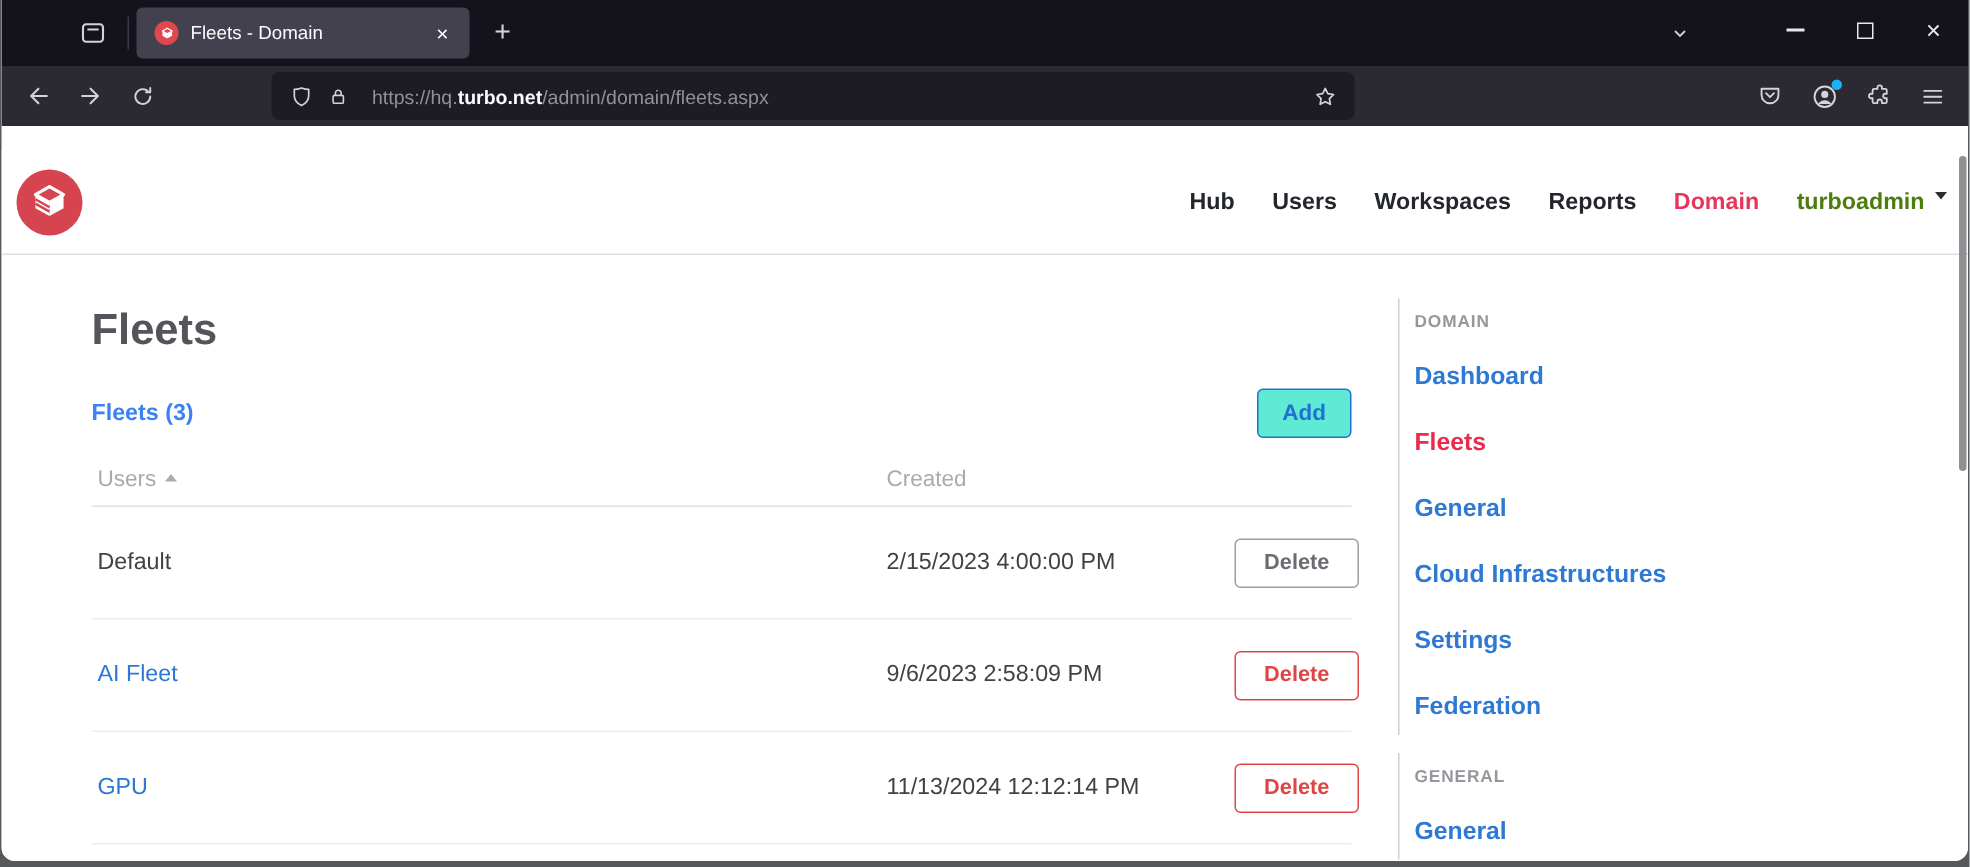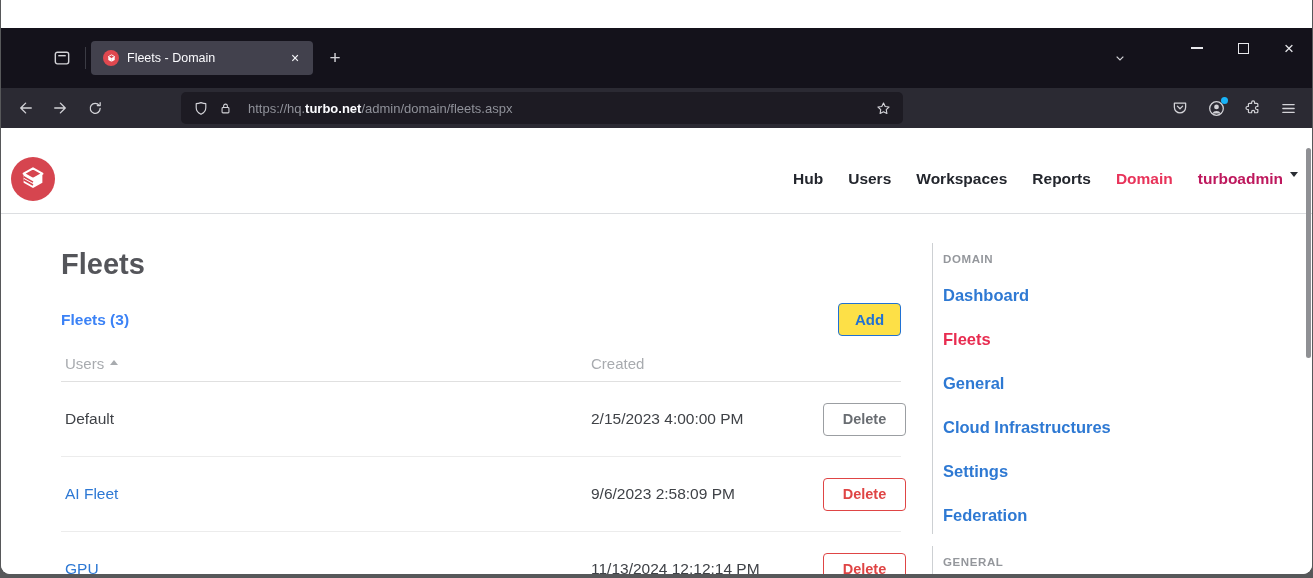--- a/index.html
+++ b/index.html
@@ -2,21 +2,21 @@
 <html><head>
 <meta charset="utf-8">
 <style>
   * { margin:0; padding:0; box-sizing:border-box; }
   html,body { width:1313px; height:578px; overflow:hidden; }
   body { background:#57585a; font-family:"Liberation Sans", sans-serif; position:relative; }
   .window { position:absolute; left:1px; right:1px; top:0; bottom:4px;
             border-radius:0 0 9px 9px; overflow:hidden; display:flex; flex-direction:column; background:#fff; }
 
   
-  .titlebar { height:60px; background:#14121b; display:flex; align-items:center; flex:none;margin-top:28px; }
+  .titlebar { height:44px; background:#14121b; display:flex; align-items:center; flex:none; }
   .chrome-btn { display:flex; align-items:center; justify-content:center; color:#d3d3d8; cursor:pointer; }
   .fxview-btn { width:36px; height:32px; margin-left:43px; border-radius:4px; }
   .tb-sep { width:1px; height:22px; background:#3b3b44; margin:0 5px 0 5px; }
   .tab { width:222px; height:34px; background:#42414d; border-radius:4px; display:flex; align-items:center;
          padding:0 8px 0 12px; color:#fbfbfe; }
   .tab-favicon { width:16px; height:16px; border-radius:50%; background:#e0484f; flex:none;
                  display:flex; align-items:center; justify-content:center; }
   .tab-title { font-size:12.5px; margin-left:8px; flex:1; white-space:nowrap; overflow:hidden; }
   .tab-close { width:20px; height:20px; border-radius:3px; font-size:14px; color:#fbfbfe;
                display:flex; align-items:center; justify-content:center; }
@@ -41,30 +41,30 @@
   .tool-icon-btn { width:36px; height:32px; border-radius:4px; position:relative; }
   .acct-badge { position:absolute; top:5px; right:6px; width:7px; height:7px; border-radius:50%; background:#18b3f8; }
 
   
   .page { flex:1; background:#fff; position:relative; overflow:hidden; display:flex; flex-direction:column;margin-top:16px; }
   .site-header { height:70px; flex:none; border-bottom:1px solid #dcdee1; display:flex; align-items:center; padding:0 14px 0 10px; }
   .logo { width:44px; height:44px; border-radius:50%; background:#d6454f; display:flex; align-items:center; justify-content:center; }
   .main-nav { margin-left:auto; display:flex; align-items:center; gap:25px; }
   .main-nav a { text-decoration:none; font-size:15.5px; font-weight:700; color:#23262d; cursor:pointer; }
   .main-nav a.active { color:#e8335a; }
-  .user-menu { display:flex; align-items:flex-start; gap:7px; font-size:15.5px; font-weight:700; color:#be185d; cursor:pointer; }
+  .user-menu { display:flex; align-items:flex-start; gap:7px; font-size:15.5px; font-weight:700; color:#4d7c0f; cursor:pointer; }
   .caret-down { width:0; height:0; border-left:4.5px solid transparent; border-right:4.5px solid transparent;
                 border-top:5.5px solid #2a2d34; margin-top:2px; }
 
   .content { flex:1; display:flex; padding-left:60px; overflow:hidden; }
   .main-col { width:840px; flex:none; }
   .page-title { margin-top:34px; font-size:29px; font-weight:700; color:#54555a; }
   .list-header { margin-top:22px; display:flex; align-items:center; justify-content:space-between; height:33px; }
   .list-title { font-size:15.5px; font-weight:700; color:#3b82f6; }
-  .btn-add { width:63px; height:33px; background:#fde047; border:1px solid #2071d4; border-radius:4px;
+  .btn-add { width:63px; height:33px; background:#5eead4; border:1px solid #2071d4; border-radius:4px;
              color:#2071d4; font-size:15px; font-weight:700; font-family:inherit; cursor:pointer; }
   .grid-row { display:grid; grid-template-columns:530px 232px 1fr; align-items:center; padding-right:7px; }
   .col-header { margin-top:19px; padding-bottom:9px; border-bottom:1px solid #e0e0e0; color:#a8abaf; font-size:15px; }
   .col-header .cell-name { padding-left:4px; display:flex; align-items:center; gap:6px; cursor:pointer; }
   .sort-asc { width:0; height:0; border-left:4.5px solid transparent; border-right:4.5px solid transparent;
               border-bottom:5px solid #a8abaf; margin-top:-2px; }
   .data-row { height:75px; border-bottom:1px solid #ececec; font-size:15.5px; color:#3f4247; }
   .data-row .cell-name { padding-left:4px; }
   .fleet-link { color:#2d78d4; text-decoration:none; cursor:pointer; }
   .btn-delete { width:83px; height:33px; justify-self:end; background:#fff; border-radius:4px;

